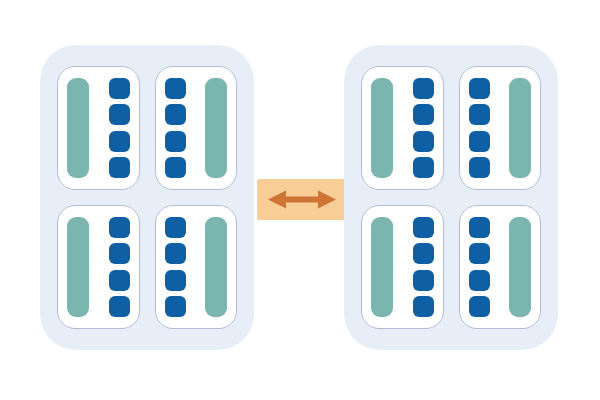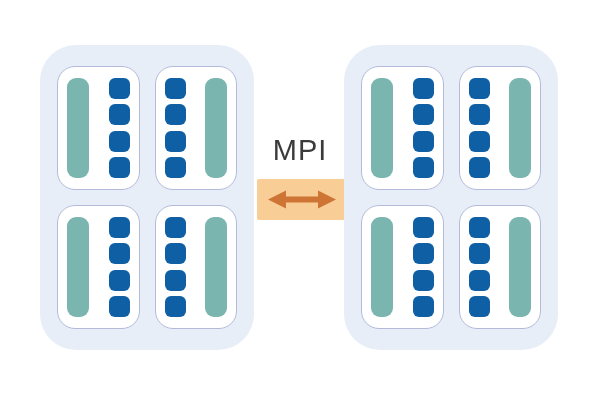--- a/index.html
+++ b/index.html
@@ -125,21 +125,20 @@
         <div class="bar"></div>
         <div class="squares">
           <div class="square"></div>
           <div class="square"></div>
           <div class="square"></div>
           <div class="square"></div>
         </div>
       </div>
     </div>
 
-  <div class="mpi-label">MPI</div>
 
   <div class="link-box">
     <svg width="88" height="41" viewBox="0 0 88 41" aria-hidden="true">
       <polygon class="arrow-poly" points="11,20.5 29,11.5 29,17.5 61,17.5 61,11.5 79,20.5 61,29.5 61,23.5 29,23.5 29,29.5"></polygon>
     </svg>
   </div>
 
   <div class="node right">
       <div class="socket">
         <div class="bar"></div>

